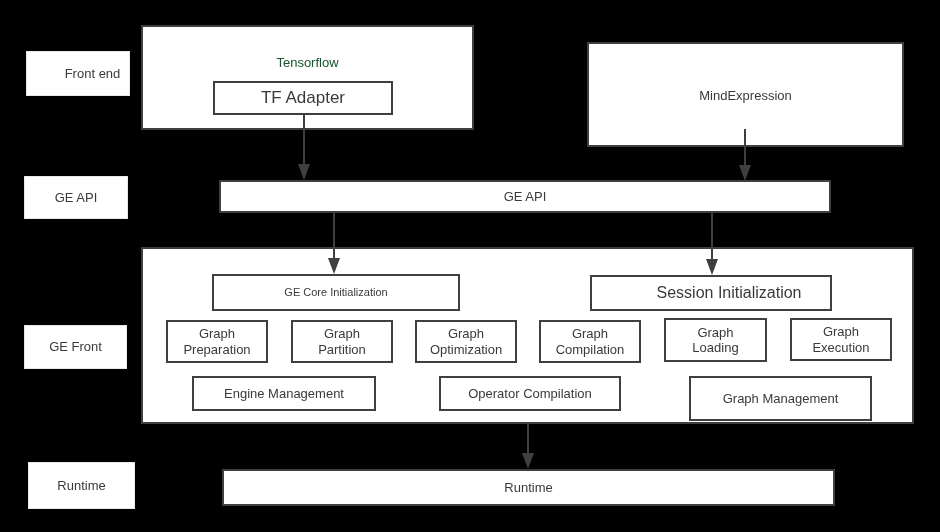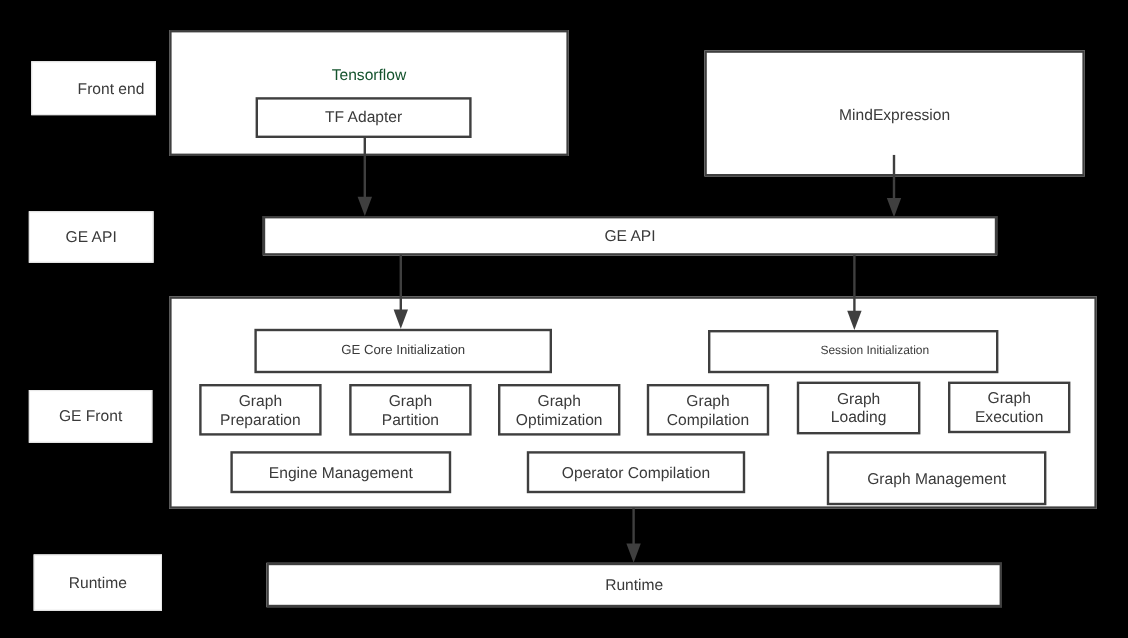--- a/index.html
+++ b/index.html
@@ -66,33 +66,33 @@
   <div class="box layer-label" style="left:24px; top:176px; width:104px; height:43px;">GE API</div>
 
   <div class="box layer-label" style="left:24px; top:325px; width:103px; height:44px;">GE Front</div>
 
   <div class="box layer-label" style="left:28px; top:462px; width:107px; height:47px;">Runtime</div>
 
   <div class="box outer" style="left:141px; top:25px; width:333px; height:105px;">
     <span class="container-title">Tensorflow</span>
   </div>
 
-  <div class="box inner" style="left:213px; top:81px; width:180px; height:34px; font-size:13px;">TF Adapter</div>
+  <div class="box inner" style="left:213px; top:81px; width:180px; height:34px; font-size:17px;">TF Adapter</div>
 
   <div class="box outer" style="left:587px; top:42px; width:317px; height:105px;">
     <span style="position:absolute; left:0; right:0; top:44px; text-align:center; font-size:13px; color:#3a3a3a;">MindExpression</span>
   </div>
 
   <div class="box bar" style="left:219px; top:180px; width:612px; height:33px;">GE API</div>
 
   <div class="box outer" style="left:141px; top:247px; width:773px; height:177px;"></div>
 
   <div class="box inner" style="left:212px; top:274px; width:248px; height:37px; font-size:11px;">GE Core Initialization</div>
 
-  <div class="box inner" style="left:590px; top:275px; width:242px; height:36px; font-size:10px;padding-left:36px;">Session Initialization</div>
+  <div class="box inner" style="left:590px; top:275px; width:242px; height:36px; font-size:16px;padding-left:36px;">Session Initialization</div>
 
   <div class="box inner" style="left:166px; top:320px; width:102px; height:43px;">Graph
 Preparation</div>
 
   <div class="box inner" style="left:291px; top:320px; width:102px; height:43px;">Graph
 Partition</div>
 
   <div class="box inner" style="left:415px; top:320px; width:102px; height:43px;">Graph
 Optimization</div>
 

